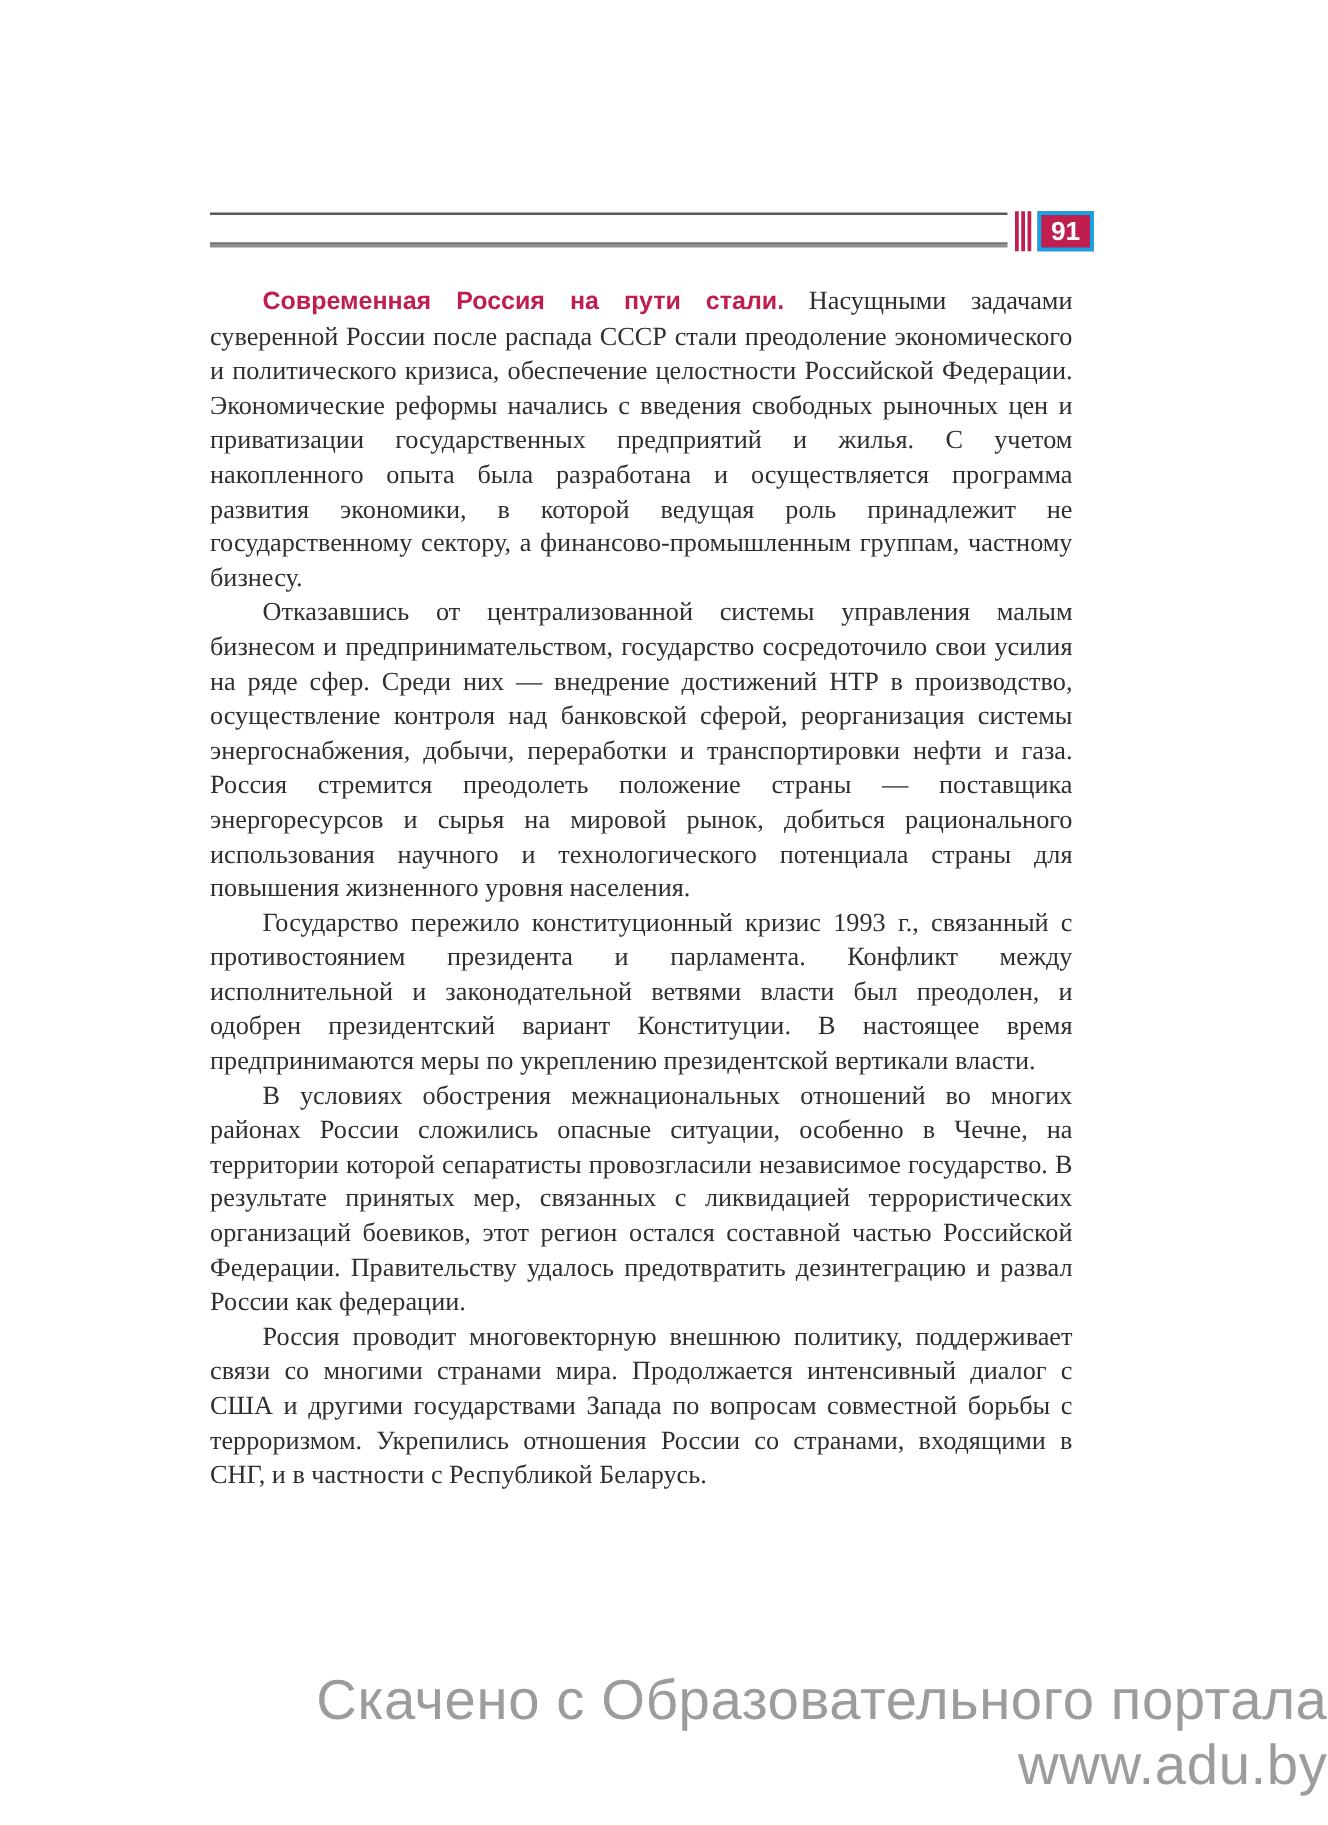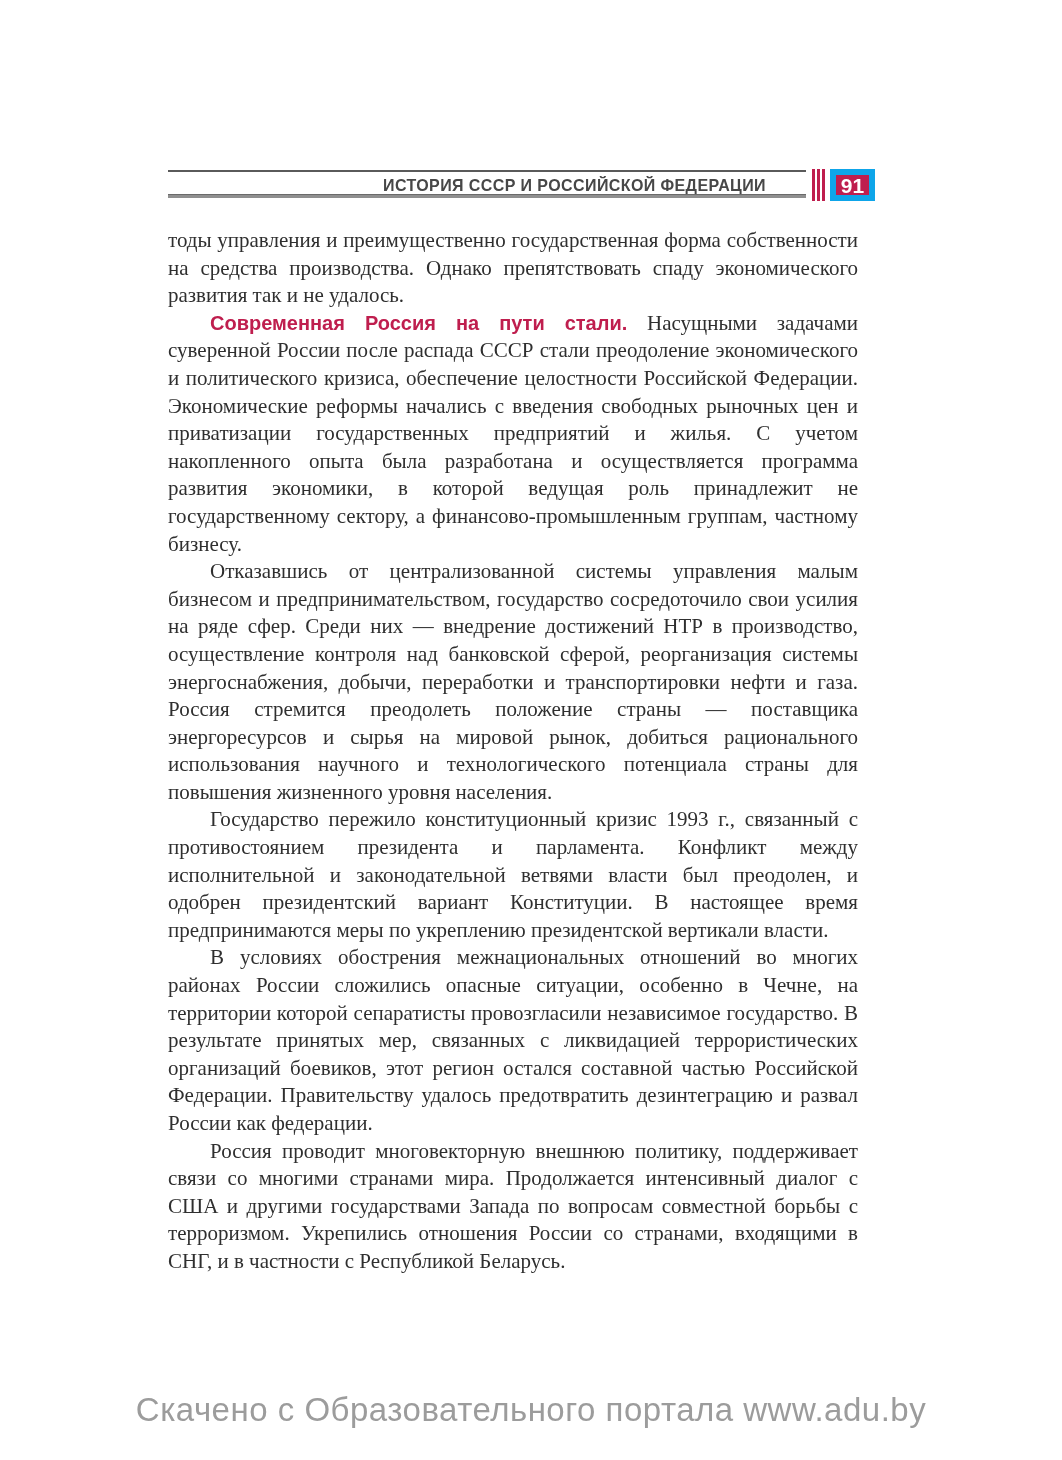--- a/index.html
+++ b/index.html
@@ -53,21 +53,21 @@
   }
   .badge-bars .bar {
     width: 3px; height: 32px;
     background: var(--accent, #bf1e4e);
   }
   .page-badge {
     position: absolute;
     left: 830px; top: 169px;
     width: 45px; height: 32px;
     background: var(--accent, #bf1e4e);
-    border: 6px solid #0ea5e9;
+    border: 3px solid #0ea5e9;
     box-sizing: border-box;
     display: flex;
     align-items: center;
     justify-content: center;
   }
   .page-badge .num {
     font-family: "Liberation Sans", sans-serif;
     font-size: 21px;
     font-weight: 700;
     color: #ffffff;
@@ -94,49 +94,47 @@
   .section-lead {
     font-family: "Liberation Sans", sans-serif;
     font-weight: 700;
     font-size: 20px;
     color: var(--accent, #bf1e4e);
   }
 
   
   .footer-watermark {
     position: absolute;
-    left: 0; top: 1391px;
+    left: 0; top: 1334px;
     width: 100%;
-    text-align: center;
+    text-align: right;
     font-family: "Liberation Sans", sans-serif;
-    font-size: 33px;
+    font-size: 45px;
     color: var(--footer-text, #9c9c9c);
     letter-spacing: 0.5px;
   }
 </style>
 </head>
 <body>
 
 <div class="page">
 
   <div class="rule-top"></div>
-  <div class="running-title">ИСТОРИЯ СССР И РОССИЙСКОЙ ФЕДЕРАЦИИ</div>
   <div class="rule-bottom"></div>
 
   <div class="badge-bars">
     <span class="bar"></span>
     <span class="bar"></span>
     <span class="bar"></span>
   </div>
   <div class="page-badge">
     <span class="num">91</span>
   </div>
 
   <div class="body-text">
-    <p>тоды управления и преимущественно государственная форма собственности на средства производства. Однако препятствовать спаду экономического развития так и не удалось.</p>
     <p class="indent">
       <span class="section-lead">Современная Россия на пути стали.</span>
       <span>Насущными задачами суверенной России после распада СССР стали преодоление экономического и политического кризиса, обеспечение целостности Российской Федерации. Экономические реформы начались с введения свободных рыночных цен и приватизации государственных предприятий и жилья. С учетом накопленного опыта была разработана и осуществляется программа развития экономики, в которой ведущая роль принадлежит не государственному сектору, а финансово-промышленным группам, частному бизнесу.</span>
     </p>
     <p class="indent">Отказавшись от централизованной системы управления малым бизнесом и предпринимательством, государство сосредоточило свои усилия на ряде сфер. Среди них — внедрение достижений НТР в производство, осуществление контроля над банковской сферой, реорганизация системы энергоснабжения, добычи, переработки и транспортировки нефти и газа. Россия стремится преодолеть положение страны — поставщика энергоресурсов и сырья на мировой рынок, добиться рационального использования научного и технологического потенциала страны для повышения жизненного уровня населения.</p>
     <p class="indent">Государство пережило конституционный кризис 1993 г., связанный с противостоянием президента и парламента. Конфликт между исполнительной и законодательной ветвями власти был преодолен, и одобрен президентский вариант Конституции. В настоящее время предпринимаются меры по укреплению президентской вертикали власти.</p>
     <p class="indent">В условиях обострения межнациональных отношений во многих районах России сложились опасные ситуации, особенно в Чечне, на территории которой сепаратисты провозгласили независимое государство. В результате принятых мер, связанных с ликвидацией террористических организаций боевиков, этот регион остался составной частью Российской Федерации. Правительству удалось предотвратить дезинтеграцию и развал России как федерации.</p>
     <p class="indent">Россия проводит многовекторную внешнюю политику, поддерживает связи со многими странами мира. Продолжается интенсивный диалог с США и другими государствами Запада по вопросам совместной борьбы с терроризмом. Укрепились отношения России со странами, входящими в СНГ, и в частности с Республикой Беларусь.</p>
   </div>
 

